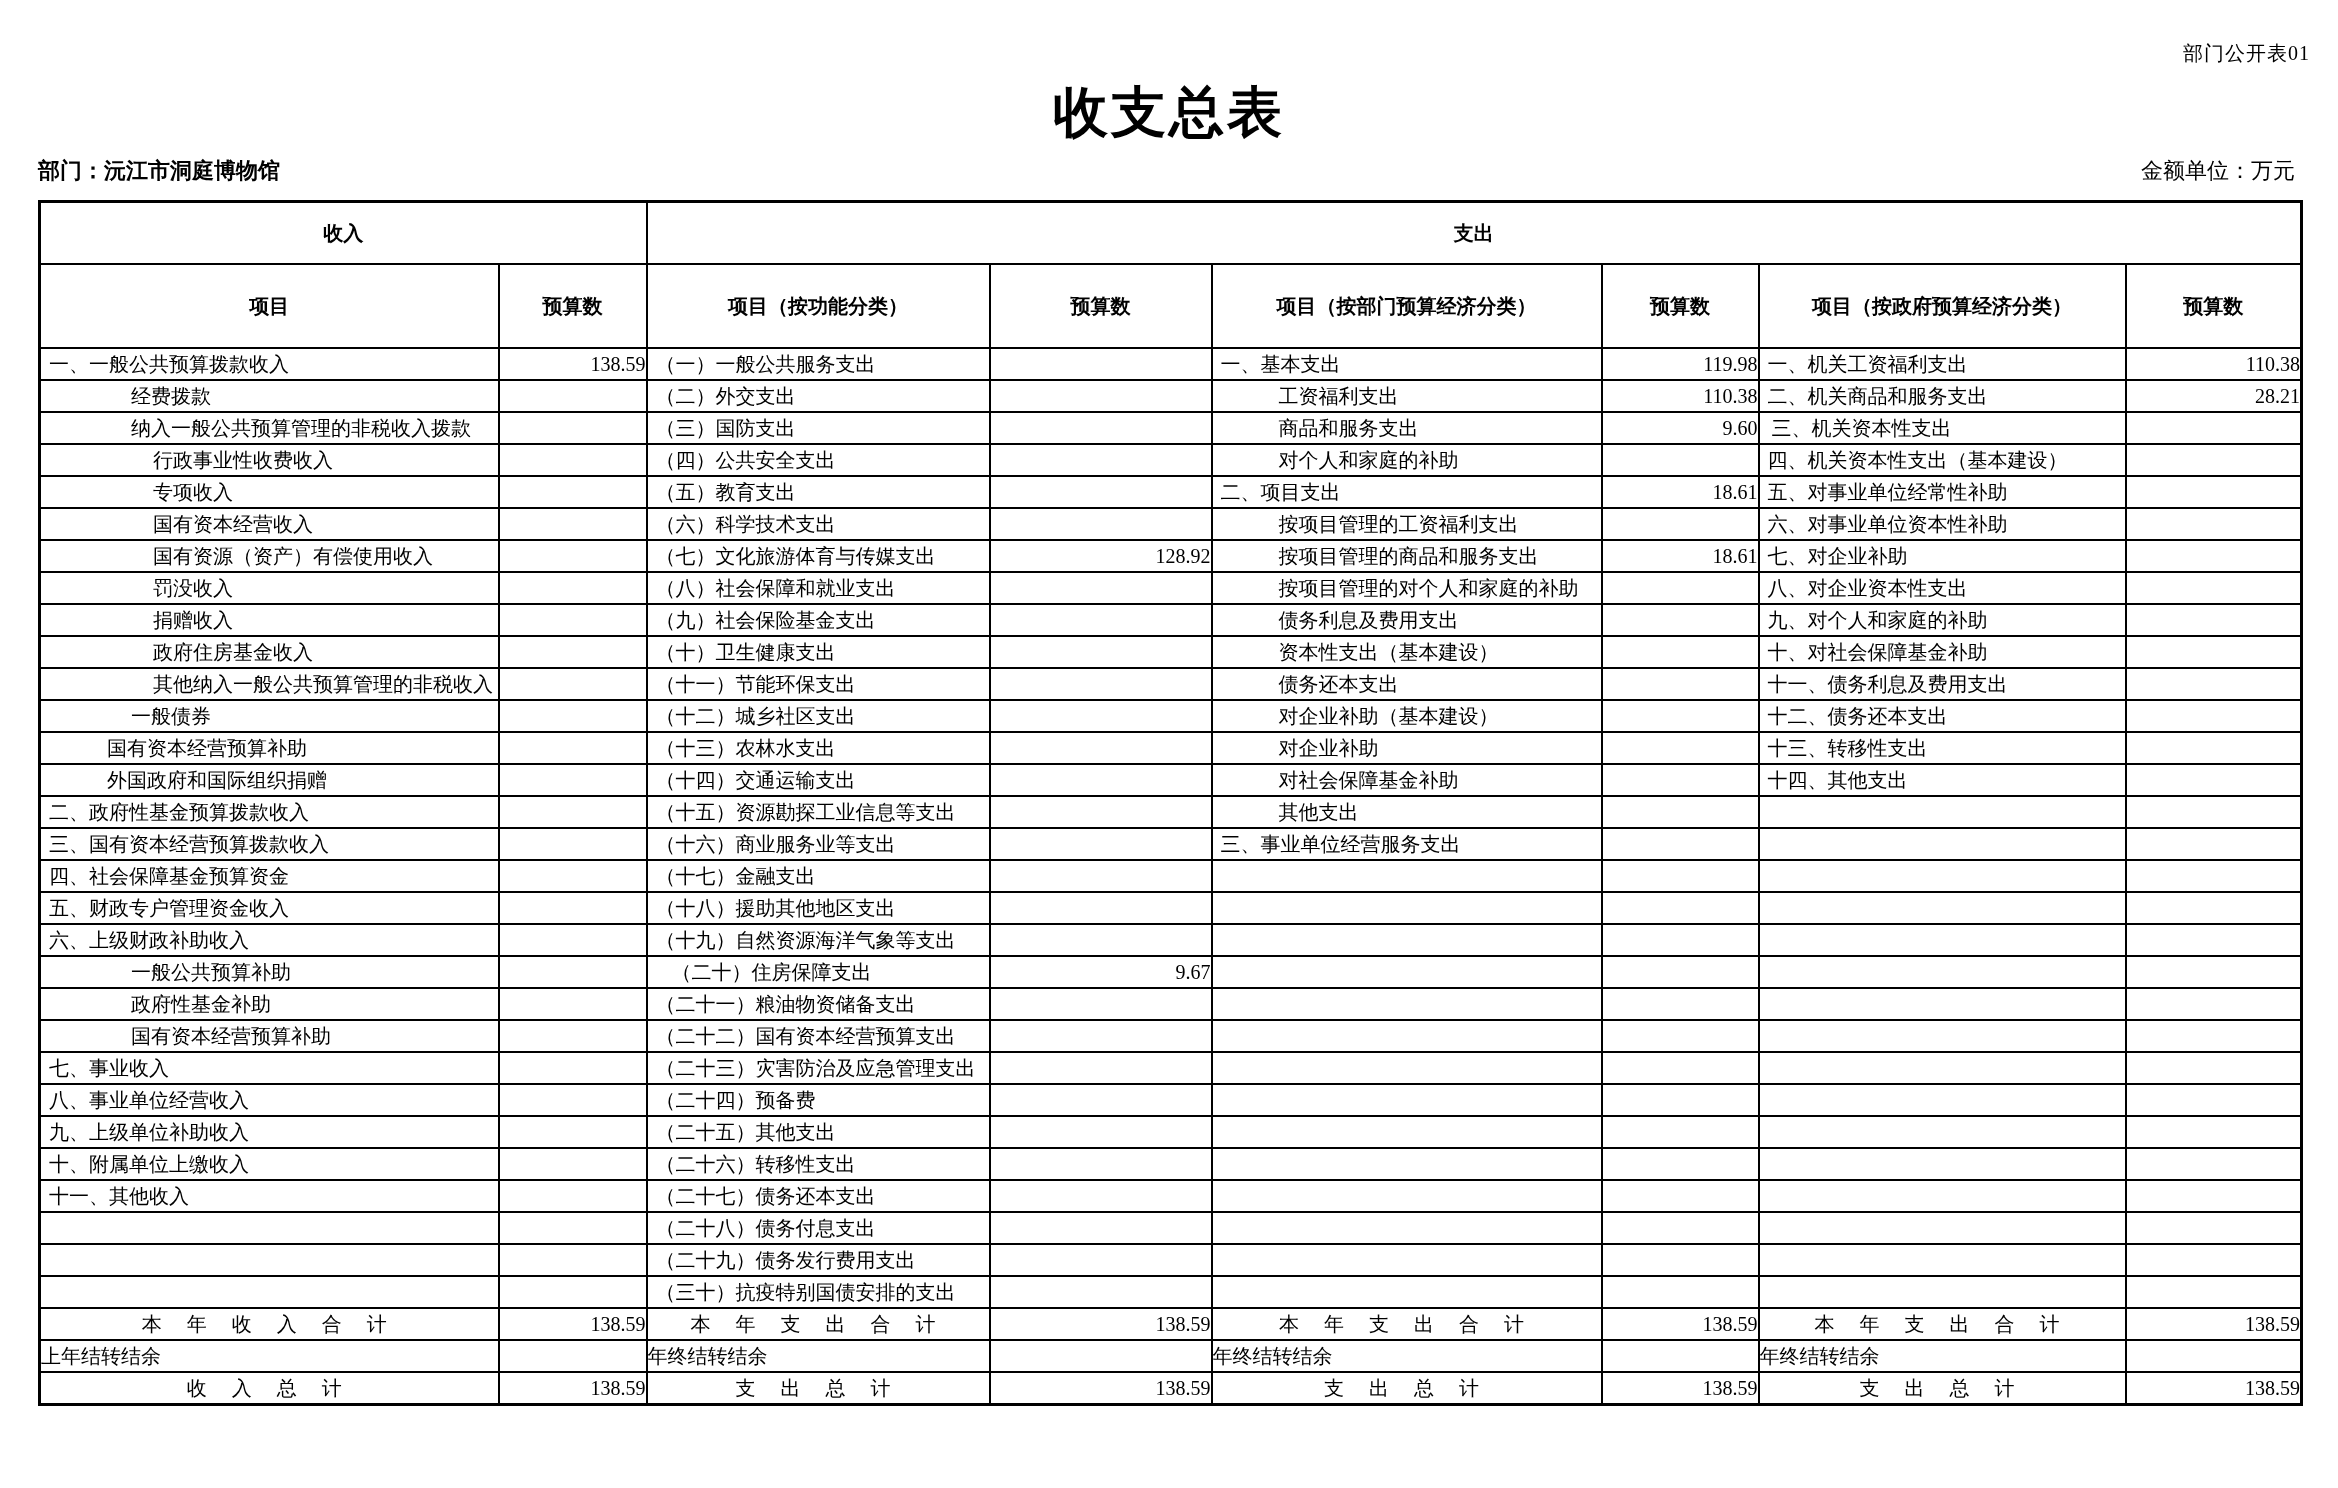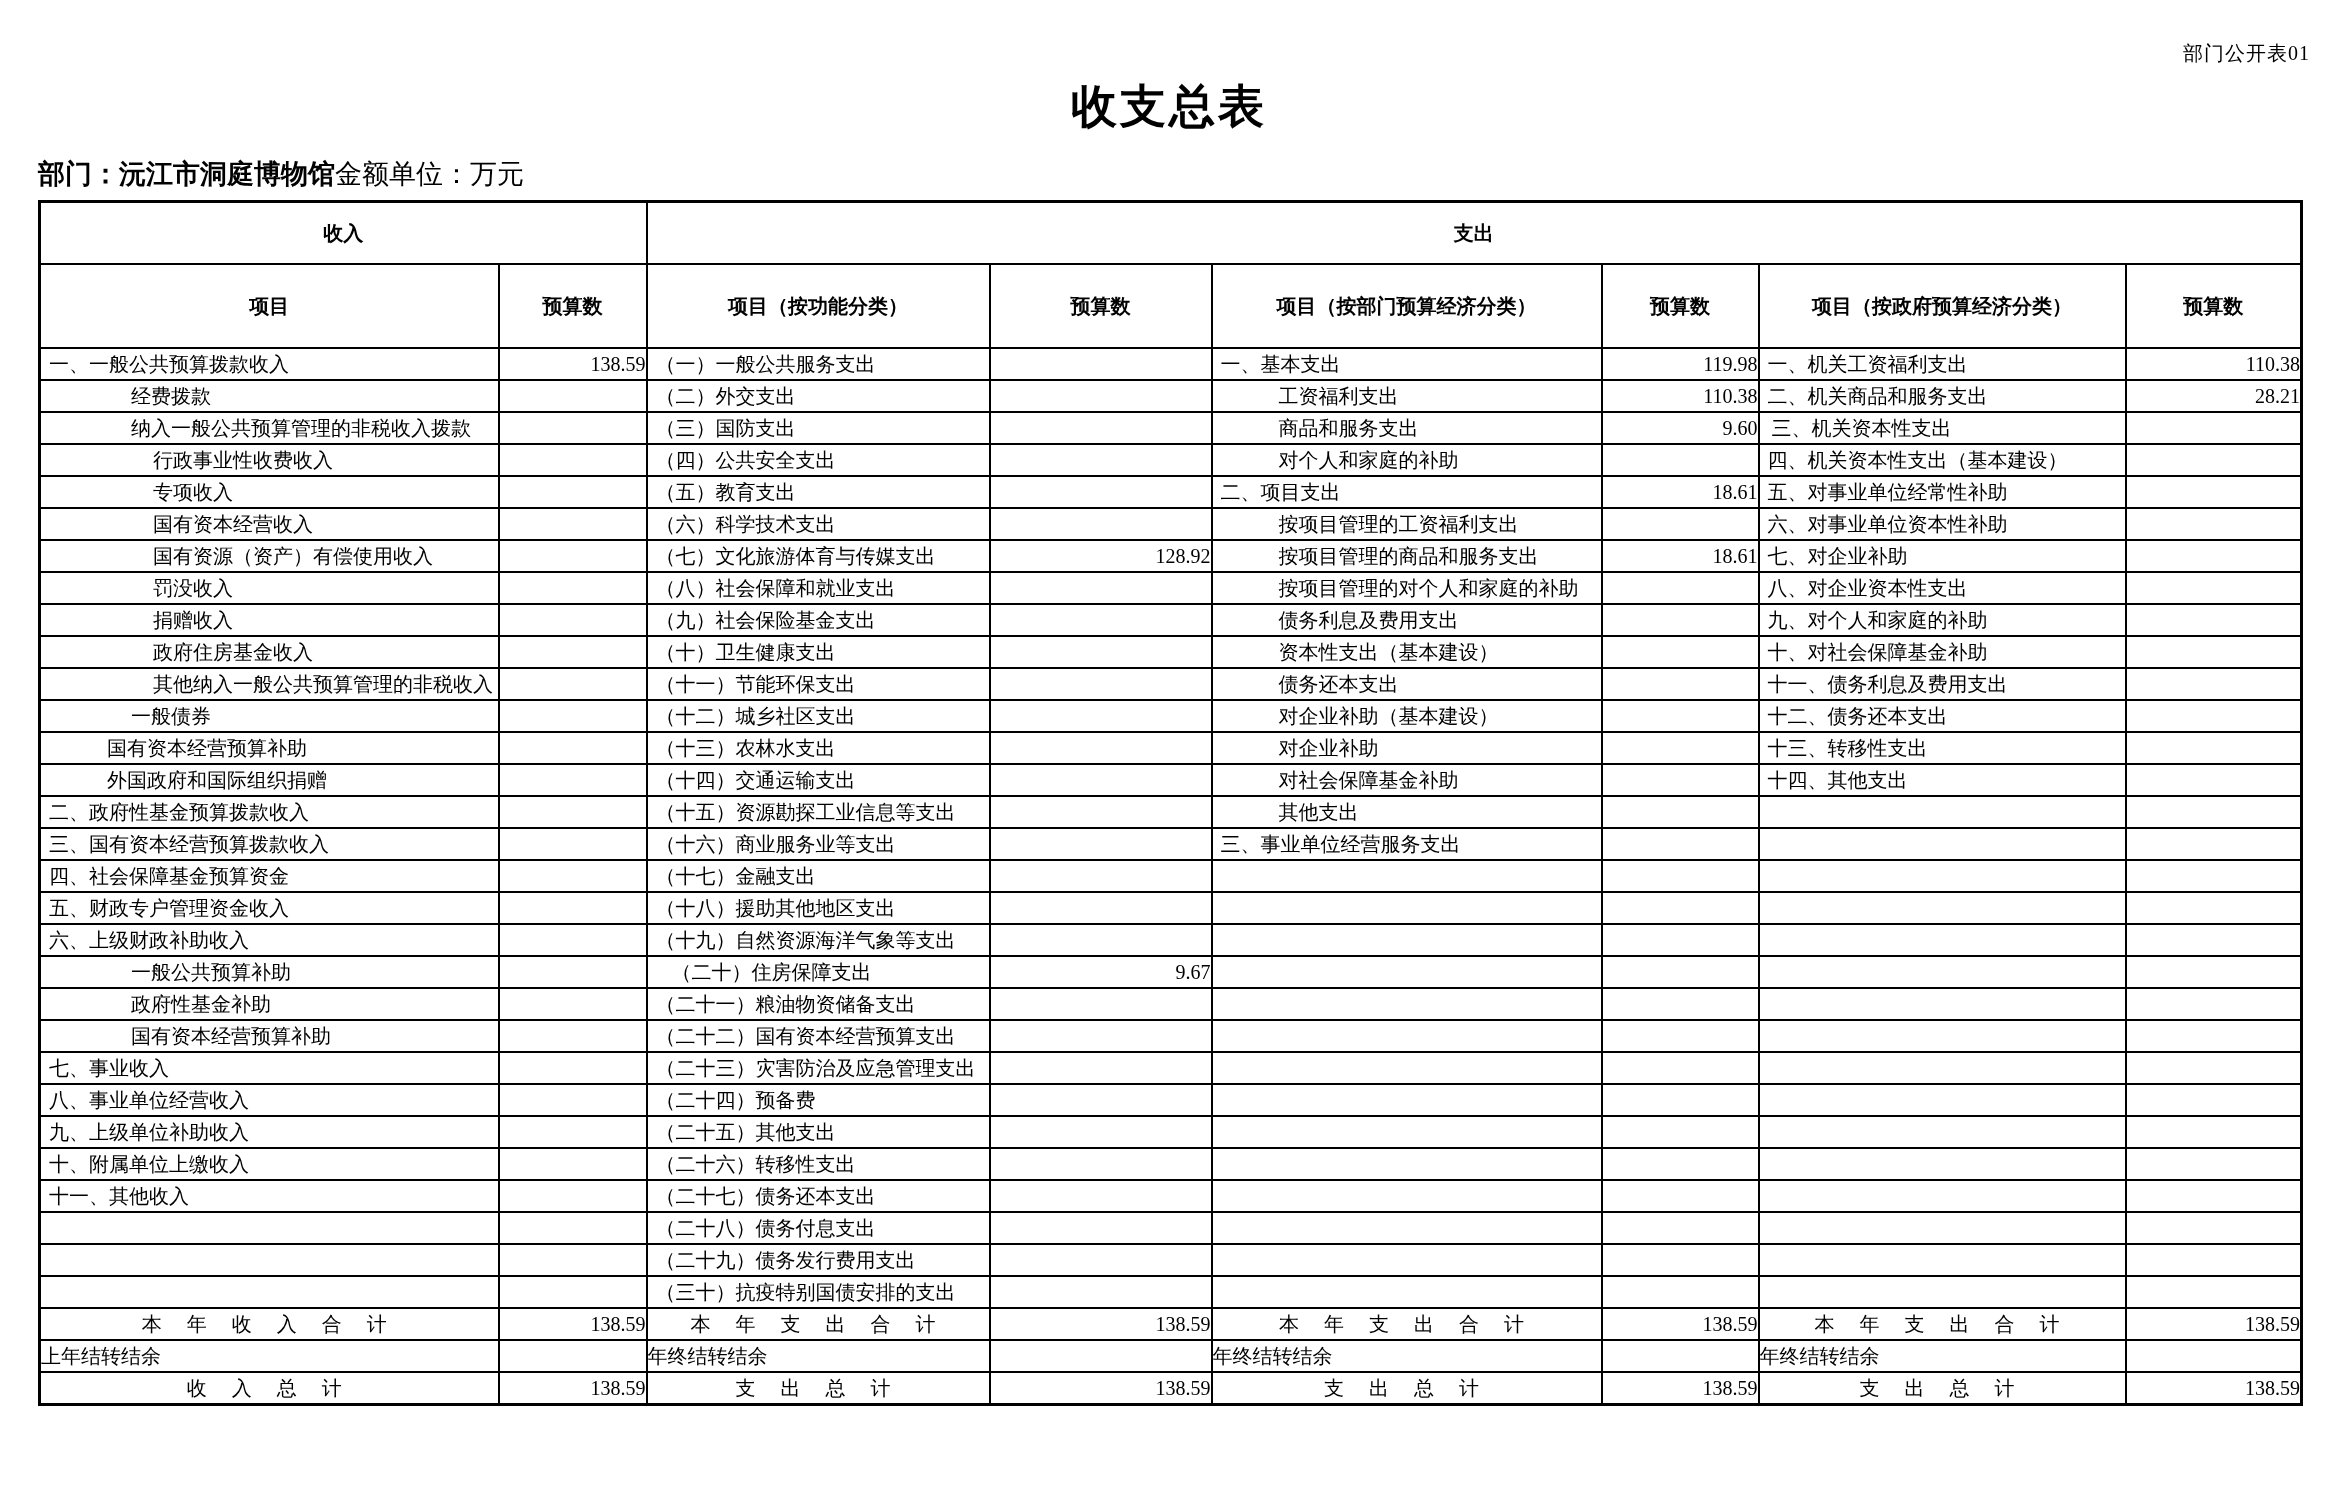--- a/index.html
+++ b/index.html
@@ -10,26 +10,26 @@
     font-family:"Liberation Serif","DejaVu Serif",serif;
     color:#000;
     overflow:hidden;
   }
   .sheet-label{
     position:absolute;top:40px;right:28px;
     font-size:20px;letter-spacing:1px;
   }
   .page-title{
     position:absolute;top:76px;left:0;width:100%;
-    text-align:center;font-size:46px;font-weight:bold;letter-spacing:3px;
+    text-align:center;font-size:55px;font-weight:bold;letter-spacing:3px;
   }
   .subhead{
     position:absolute;top:156px;left:38px;right:43px;
-    display:flex;align-items:flex-end;
-    font-size:27px;
+    display:flex;justify-content:space-between;align-items:flex-end;
+    font-size:22px;
   }
   .dept{font-weight:bold;}
   .unit{font-weight:normal;}
   table.budget{
     position:absolute;left:38px;top:200px;
     border-collapse:collapse;table-layout:fixed;
     width:2262px;
     border:3px solid #000;
   }
   table.budget th,table.budget td{

